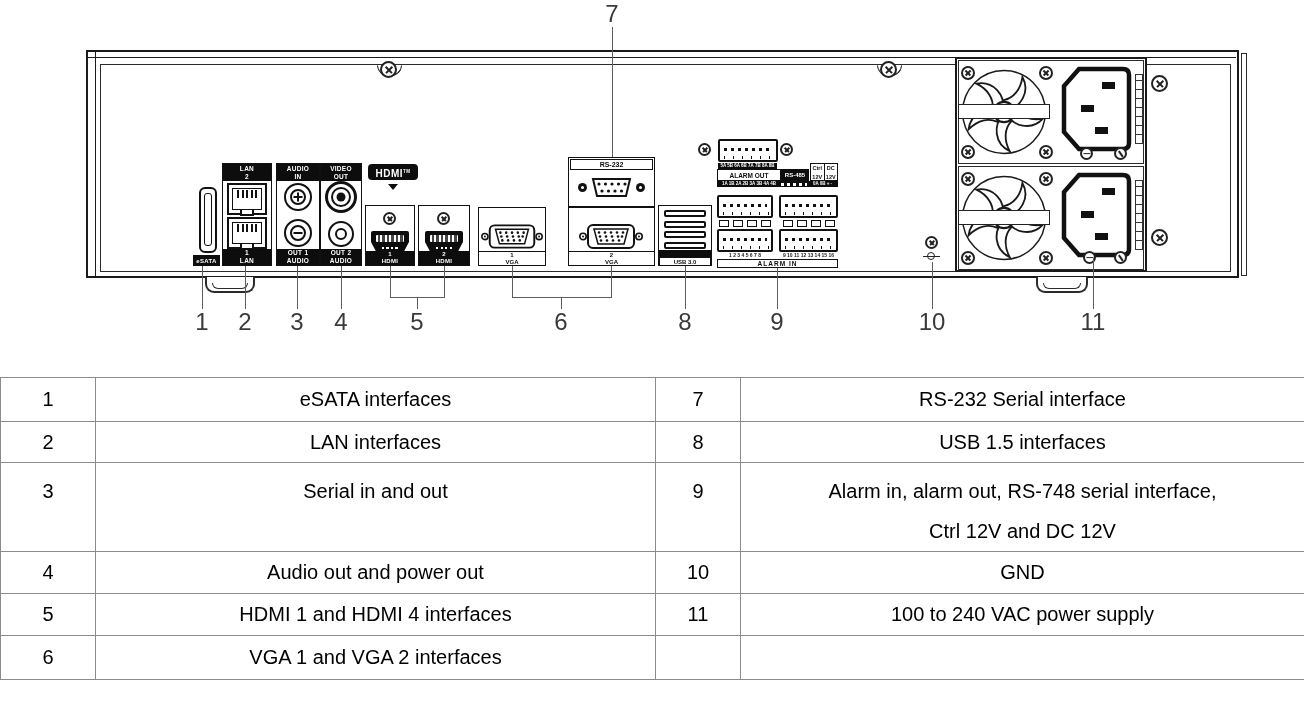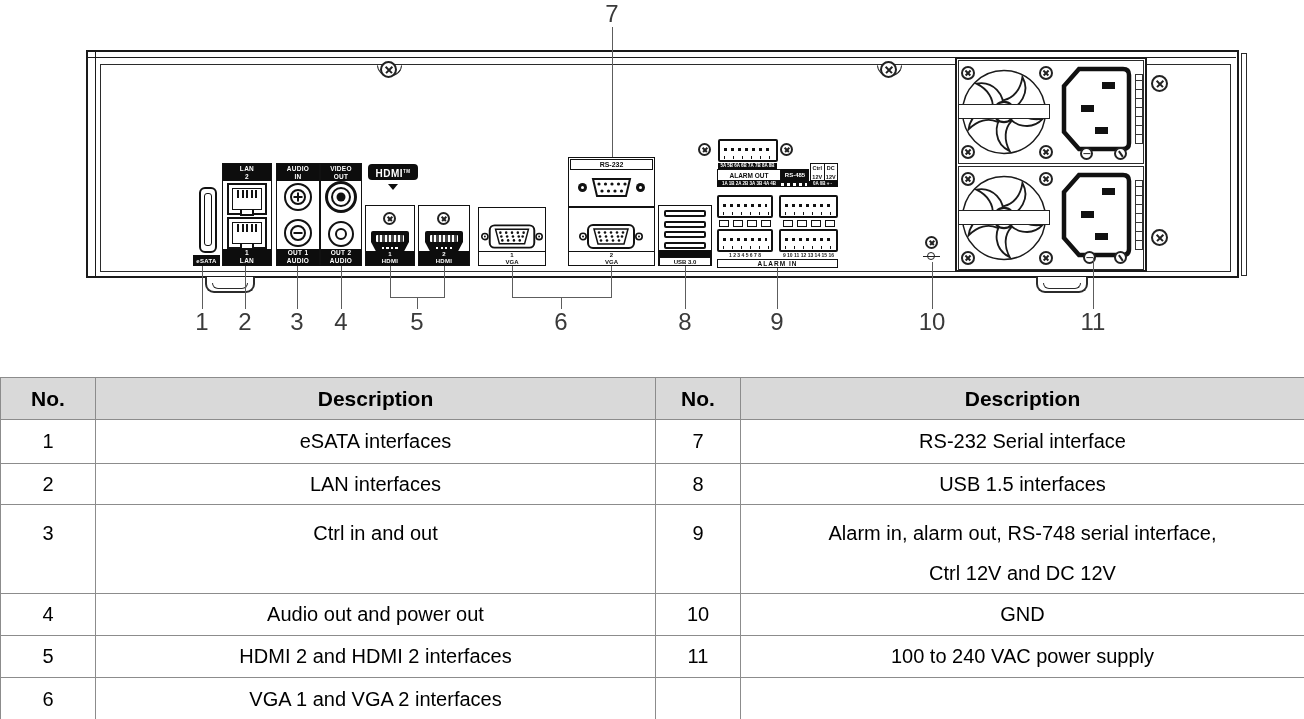--- a/index.html
+++ b/index.html
@@ -405,56 +405,50 @@
 
 <div class="abs" style="left:0;top:377px;width:1304px">
   <table class="desc">
     <colgroup>
         <col style="width:95px">
         <col style="width:560px">
         <col style="width:85px">
         <col style="width:564px">
       </colgroup>
     <tbody>
-        <tr style="height:42px">
-      <th>No.</th>
-      <th>Description</th>
-      <th>No.</th>
-      <th>Description</th>
-    </tr>
     <tr style="height:44px">
       <td>1</td>
       <td>eSATA interfaces</td>
       <td>7</td>
       <td>RS-232 Serial interface</td>
     </tr>
     <tr style="height:41px">
       <td>2</td>
       <td>LAN interfaces</td>
       <td>8</td>
       <td>USB 1.5 interfaces</td>
     </tr>
     <tr style="height:83px" class="tall">
       <td>3</td>
-      <td>Ctrl in and out</td>
+      <td>Serial in and out</td>
       <td>9</td>
       <td>
         <div>Alarm in, alarm out, RS-748 serial interface,</div>
         <div>Ctrl 12V and DC 12V</div>
       </td>
     </tr>
     <tr style="height:42px">
       <td>4</td>
       <td>Audio out and power out</td>
       <td>10</td>
       <td>GND</td>
     </tr>
     <tr style="height:42px">
       <td>5</td>
-      <td>HDMI 2 and HDMI 2 interfaces</td>
+      <td>HDMI 1 and HDMI 4 interfaces</td>
       <td>11</td>
       <td>100 to 240 VAC power supply</td>
     </tr>
     <tr style="height:44px">
       <td>6</td>
       <td>VGA 1 and VGA 2 interfaces</td>
       <td></td>
       <td></td>
     </tr>
   </tbody>

